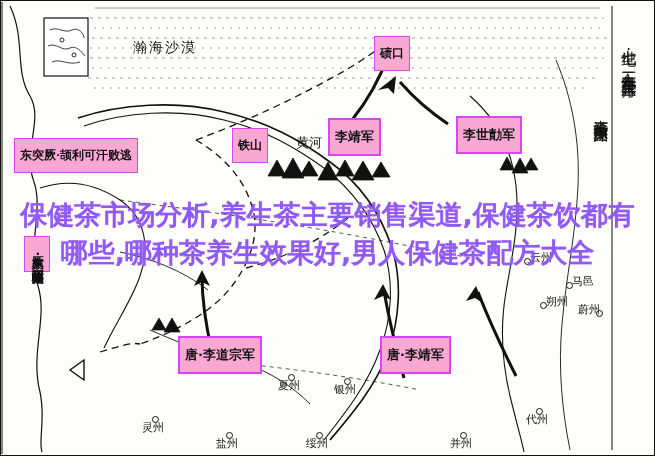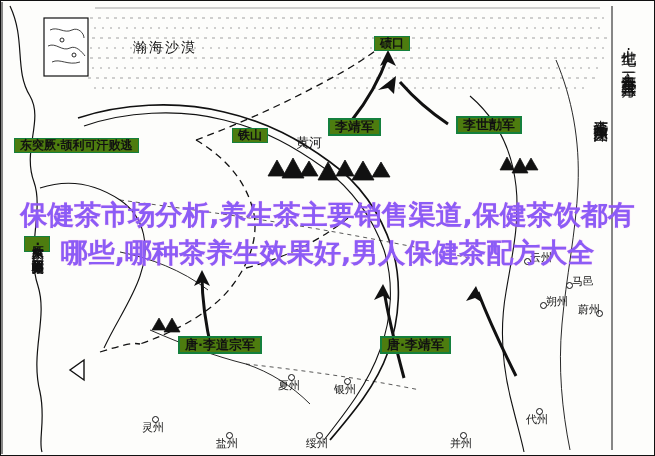--- a/index.html
+++ b/index.html
@@ -25,25 +25,25 @@
   .lbl {
     position: absolute;
     white-space: nowrap;
     color: #111;
     font-family: "DejaVu Sans", "Liberation Sans", sans-serif;
     line-height: 1.05;
   }
   .boxlbl {
     position: absolute;
     white-space: nowrap;
-    background: #4d7c0f;
-    border: 2px solid #15803d;
+    background: #f9a8d4;
+    border: 2px solid #d946ef;
     color: #111;
     font-weight: bold;
-    padding: 0 5px;
+    padding: 10px 5px;
     font-size: 13px;
     line-height: 1.1;
     font-family: "DejaVu Sans", "Liberation Sans", sans-serif;
   }
   .boxlbl.thin { border-width: 1.5px; font-weight: bold; }
   .vert {
     writing-mode: vertical-rl;
     text-orientation: upright;
   }
   .plain { font-size: 12px; }
@@ -179,21 +179,21 @@
 
 
   <div class="boxlbl thin" style="left:374px; top:36px; font-size:12px;">碛口</div>
 
   <div class="boxlbl thin" style="left:232px; top:128px; font-size:12px;">铁山</div>
 
   <div class="boxlbl" style="left:328px; top:118px;">李靖军</div>
 
   <div class="boxlbl" style="left:456px; top:116px;">李世勣军</div>
 
-  <div class="boxlbl thin" style="left:14px; top:138px; font-size:12px; font-weight:bold;">东突厥·颉利可汗败逃</div>
+  <div class="boxlbl thin" style="left:14px; top:138px; font-size:12px; font-weight:bold;font-family:Liberation Serif, serif;">东突厥·颉利可汗败逃</div>
 
   <div class="boxlbl thin vert" style="left:24px; top:236px; font-size:12px; line-height:1.15;">东突厥·阿史那苏尼失牙帐</div>
 
 
   <div class="boxlbl" style="left:178px; top:336px;">唐·李道宗军</div>
 
   <div class="boxlbl" style="left:380px; top:336px;">唐·李靖军</div>
 
 
   <div class="lbl plain" style="left:296px; top:136px; font-size:13px;">黄河</div>

